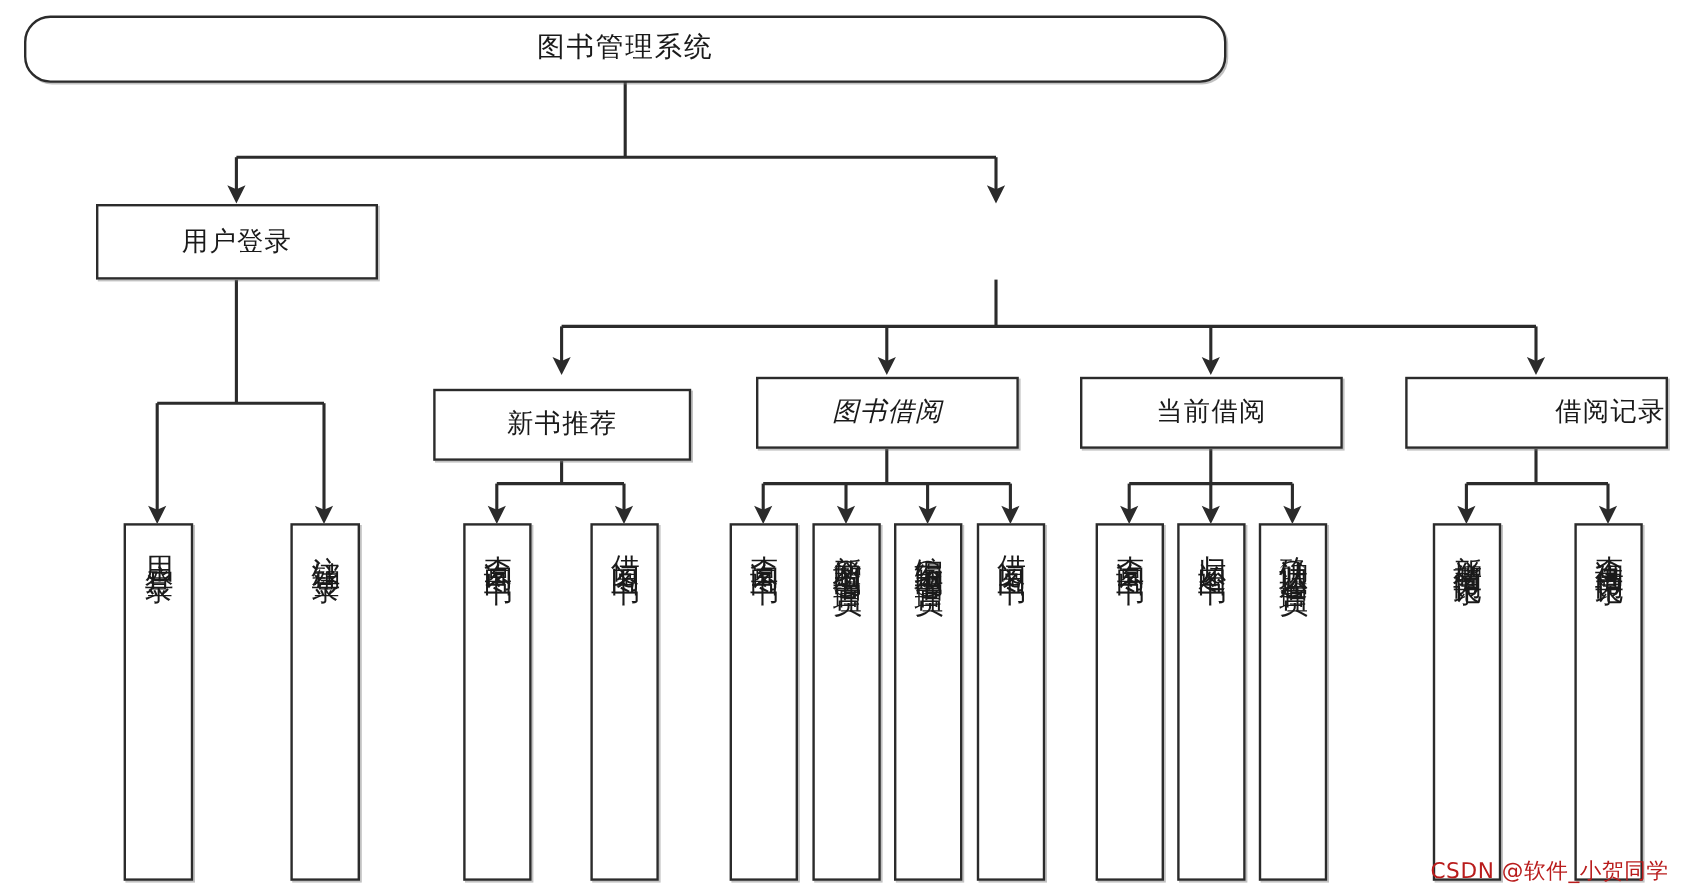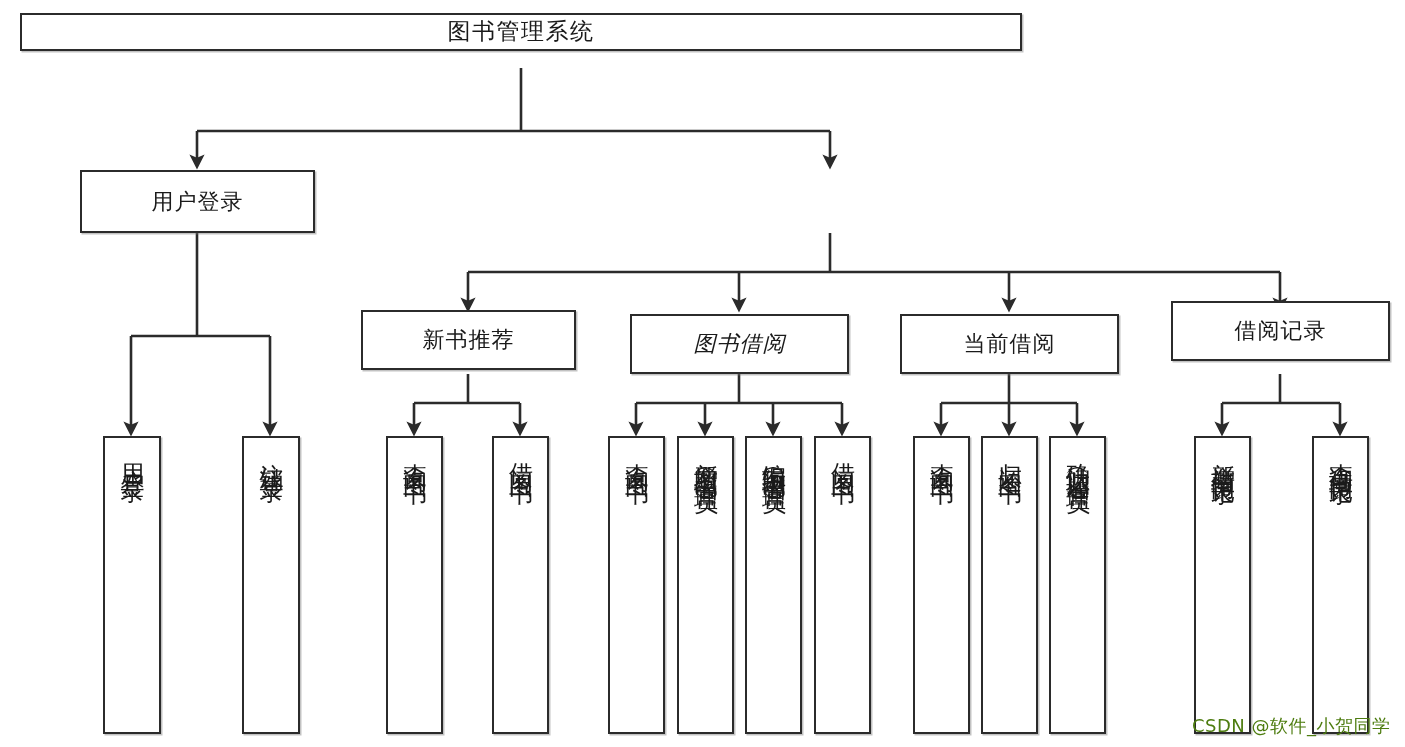--- a/index.html
+++ b/index.html
@@ -62,21 +62,21 @@
     line-height: 1.05;
     letter-spacing: 6px;
     white-space: nowrap;
   }
   .node.v.tall .lbl {
     letter-spacing: 4px;
   }
   .watermark {
     position: absolute;
     font-size: 18px;
-    color: #4d7c0f;
+    color: #b91c1c;
     white-space: nowrap;
     letter-spacing: 0.5px;
     font-family: "DejaVu Sans", "Liberation Sans", sans-serif;
   }
 </style>
 </head>
 <body>
 
 <div id="canvas">
 
@@ -123,38 +123,38 @@
       <line x1="1009" y1="403" x2="1009" y2="429" marker-end="url(#arrow)"></line>
       <line x1="1077" y1="403" x2="1077" y2="429" marker-end="url(#arrow)"></line>
 
       <line x1="1280" y1="374" x2="1280" y2="403"></line>
       <line x1="1222" y1="403" x2="1340" y2="403"></line>
       <line x1="1222" y1="403" x2="1222" y2="429" marker-end="url(#arrow)"></line>
       <line x1="1340" y1="403" x2="1340" y2="429" marker-end="url(#arrow)"></line>
     </g>
   </svg>
 
-  <div class="node h root" style="left:20px; top:13px; width:1002px; height:38px;">
+  <div class="node h root" style="left:20px; top:13px; width:1002px; height:56px;border-radius:22px;">
     <span class="lbl">图书管理系统</span>
   </div>
 
   <div class="node h" style="left:80px; top:170px; width:235px; height:63px;">
     <span class="lbl">用户登录</span>
   </div>
 
-  <div class="node h" style="left:361px; top:310px; width:215px; height:60px;">
+  <div class="node h" style="left:361px; top:324px; width:215px; height:60px;">
     <span class="lbl">新书推荐</span>
   </div>
   <div class="node h" style="left:630px; top:314px; width:219px; height:60px;font-style:italic;">
     <span class="lbl">图书借阅</span>
   </div>
   <div class="node h" style="left:900px; top:314px; width:219px; height:60px;">
     <span class="lbl">当前借阅</span>
   </div>
-  <div class="node h" style="left:1171px; top:301px; width:219px; height:60px;">
+  <div class="node h" style="left:1171px; top:314px; width:219px; height:60px;justify-content:flex-end;">
     <span class="lbl">借阅记录</span>
   </div>
 
   <div class="node v" style="left:103px; top:436px; width:58px; height:298px;">
     <span class="lbl">用户登录</span>
   </div>
   <div class="node v" style="left:242px; top:436px; width:58px; height:298px;">
     <span class="lbl">注销登录</span>
   </div>
 

